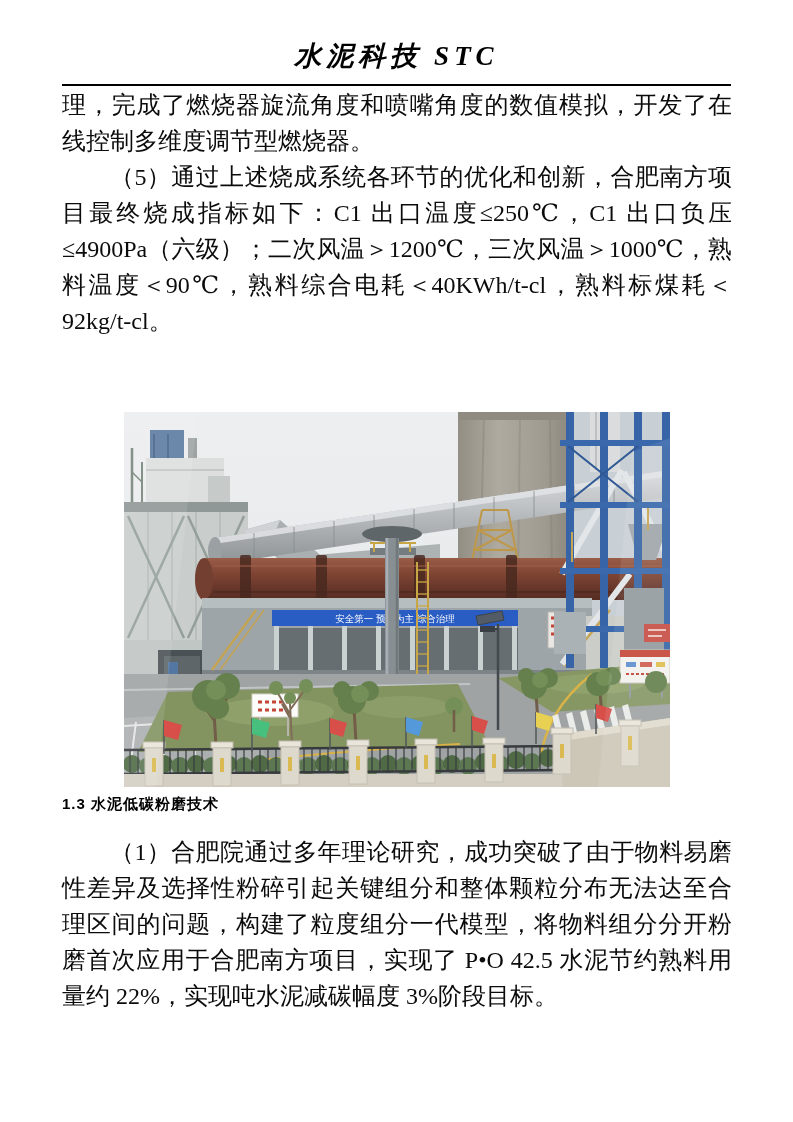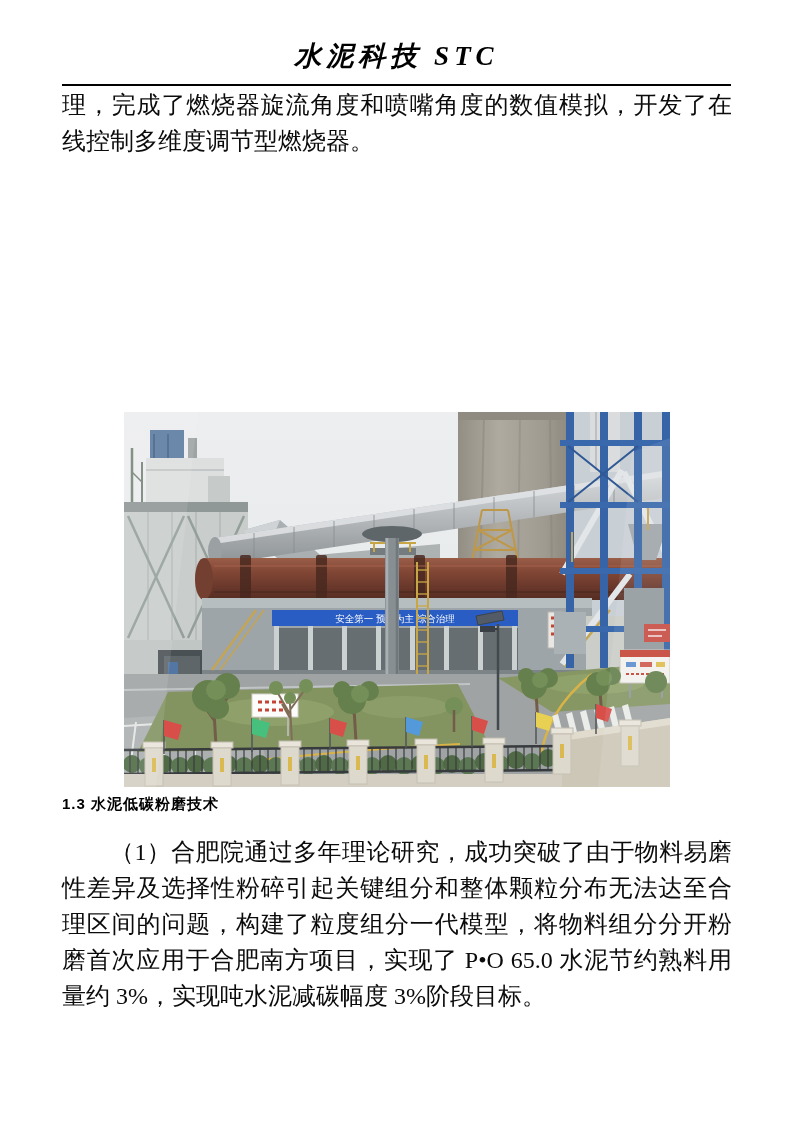--- a/index.html
+++ b/index.html
@@ -36,20 +36,21 @@
 </head>
 <body>
 
 <div class="page">
 
   <div class="header-title">水泥科技 STC</div>
   <div class="header-rule"></div>
 
   <div class="text-block block1">
       <p>理，完成了燃烧器旋流角度和喷嘴角度的数值模拟，开发了在线控制多维度调节型燃烧器。</p>
+      <p class="indent">（5）通过上述烧成系统各环节的优化和创新，合肥南方项目最终烧成指标如下：C1 出口温度≤250℃，C1 出口负压≤4900Pa（六级）；二次风温＞1200℃，三次风温＞1000℃，熟料温度＜90℃，熟料综合电耗＜40KWh/t-cl，熟料标煤耗＜92kg/t-cl。</p>
     </div>
 
   <div class="photo-wrap">
     <svg width="546" height="375" viewBox="0 0 546 375">
       <defs>
         <linearGradient id="sky" x1="0" y1="0" x2="0" y2="1">
           <stop offset="0" stop-color="#eceef0"></stop>
             <stop offset="1" stop-color="#e2e6e8"></stop>
         </linearGradient>
         <linearGradient id="silo" x1="0" y1="0" x2="1" y2="0">
@@ -525,20 +526,20 @@
 
       <rect x="0" y="0" width="546" height="375" fill="#ffffff" opacity="0.05"></rect>
       <polygon points="0,0 74,0 32,375 0,375" fill="#ffffff" opacity="0.10"></polygon>
       <polygon points="508,40 546,26 546,375 474,375" fill="#ffffff" opacity="0.09"></polygon>
     </svg>
   </div>
 
   <div class="section-heading">1.3 水泥低碳粉磨技术</div>
 
   <div class="text-block block2">
-      <p class="indent">（1）合肥院通过多年理论研究，成功突破了由于物料易磨性差异及选择性粉碎引起关键组分和整体颗粒分布无法达至合理区间的问题，构建了粒度组分一代模型，将物料组分分开粉磨首次应用于合肥南方项目，实现了 P•O 65.0 水泥节约熟料用量约 3%，实现吨水泥减碳幅度 3%阶段目标。</p>
+      <p class="indent">（1）合肥院通过多年理论研究，成功突破了由于物料易磨性差异及选择性粉碎引起关键组分和整体颗粒分布无法达至合理区间的问题，构建了粒度组分一代模型，将物料组分分开粉磨首次应用于合肥南方项目，实现了 P•O 42.5 水泥节约熟料用量约 22%，实现吨水泥减碳幅度 3%阶段目标。</p>
     </div>
 
   <div class="footer-rule"></div>
   <div class="footer-page">3</div>
   <div class="footer-issue">2023.No.4</div>
 
 </div>
 
 </body></html>

